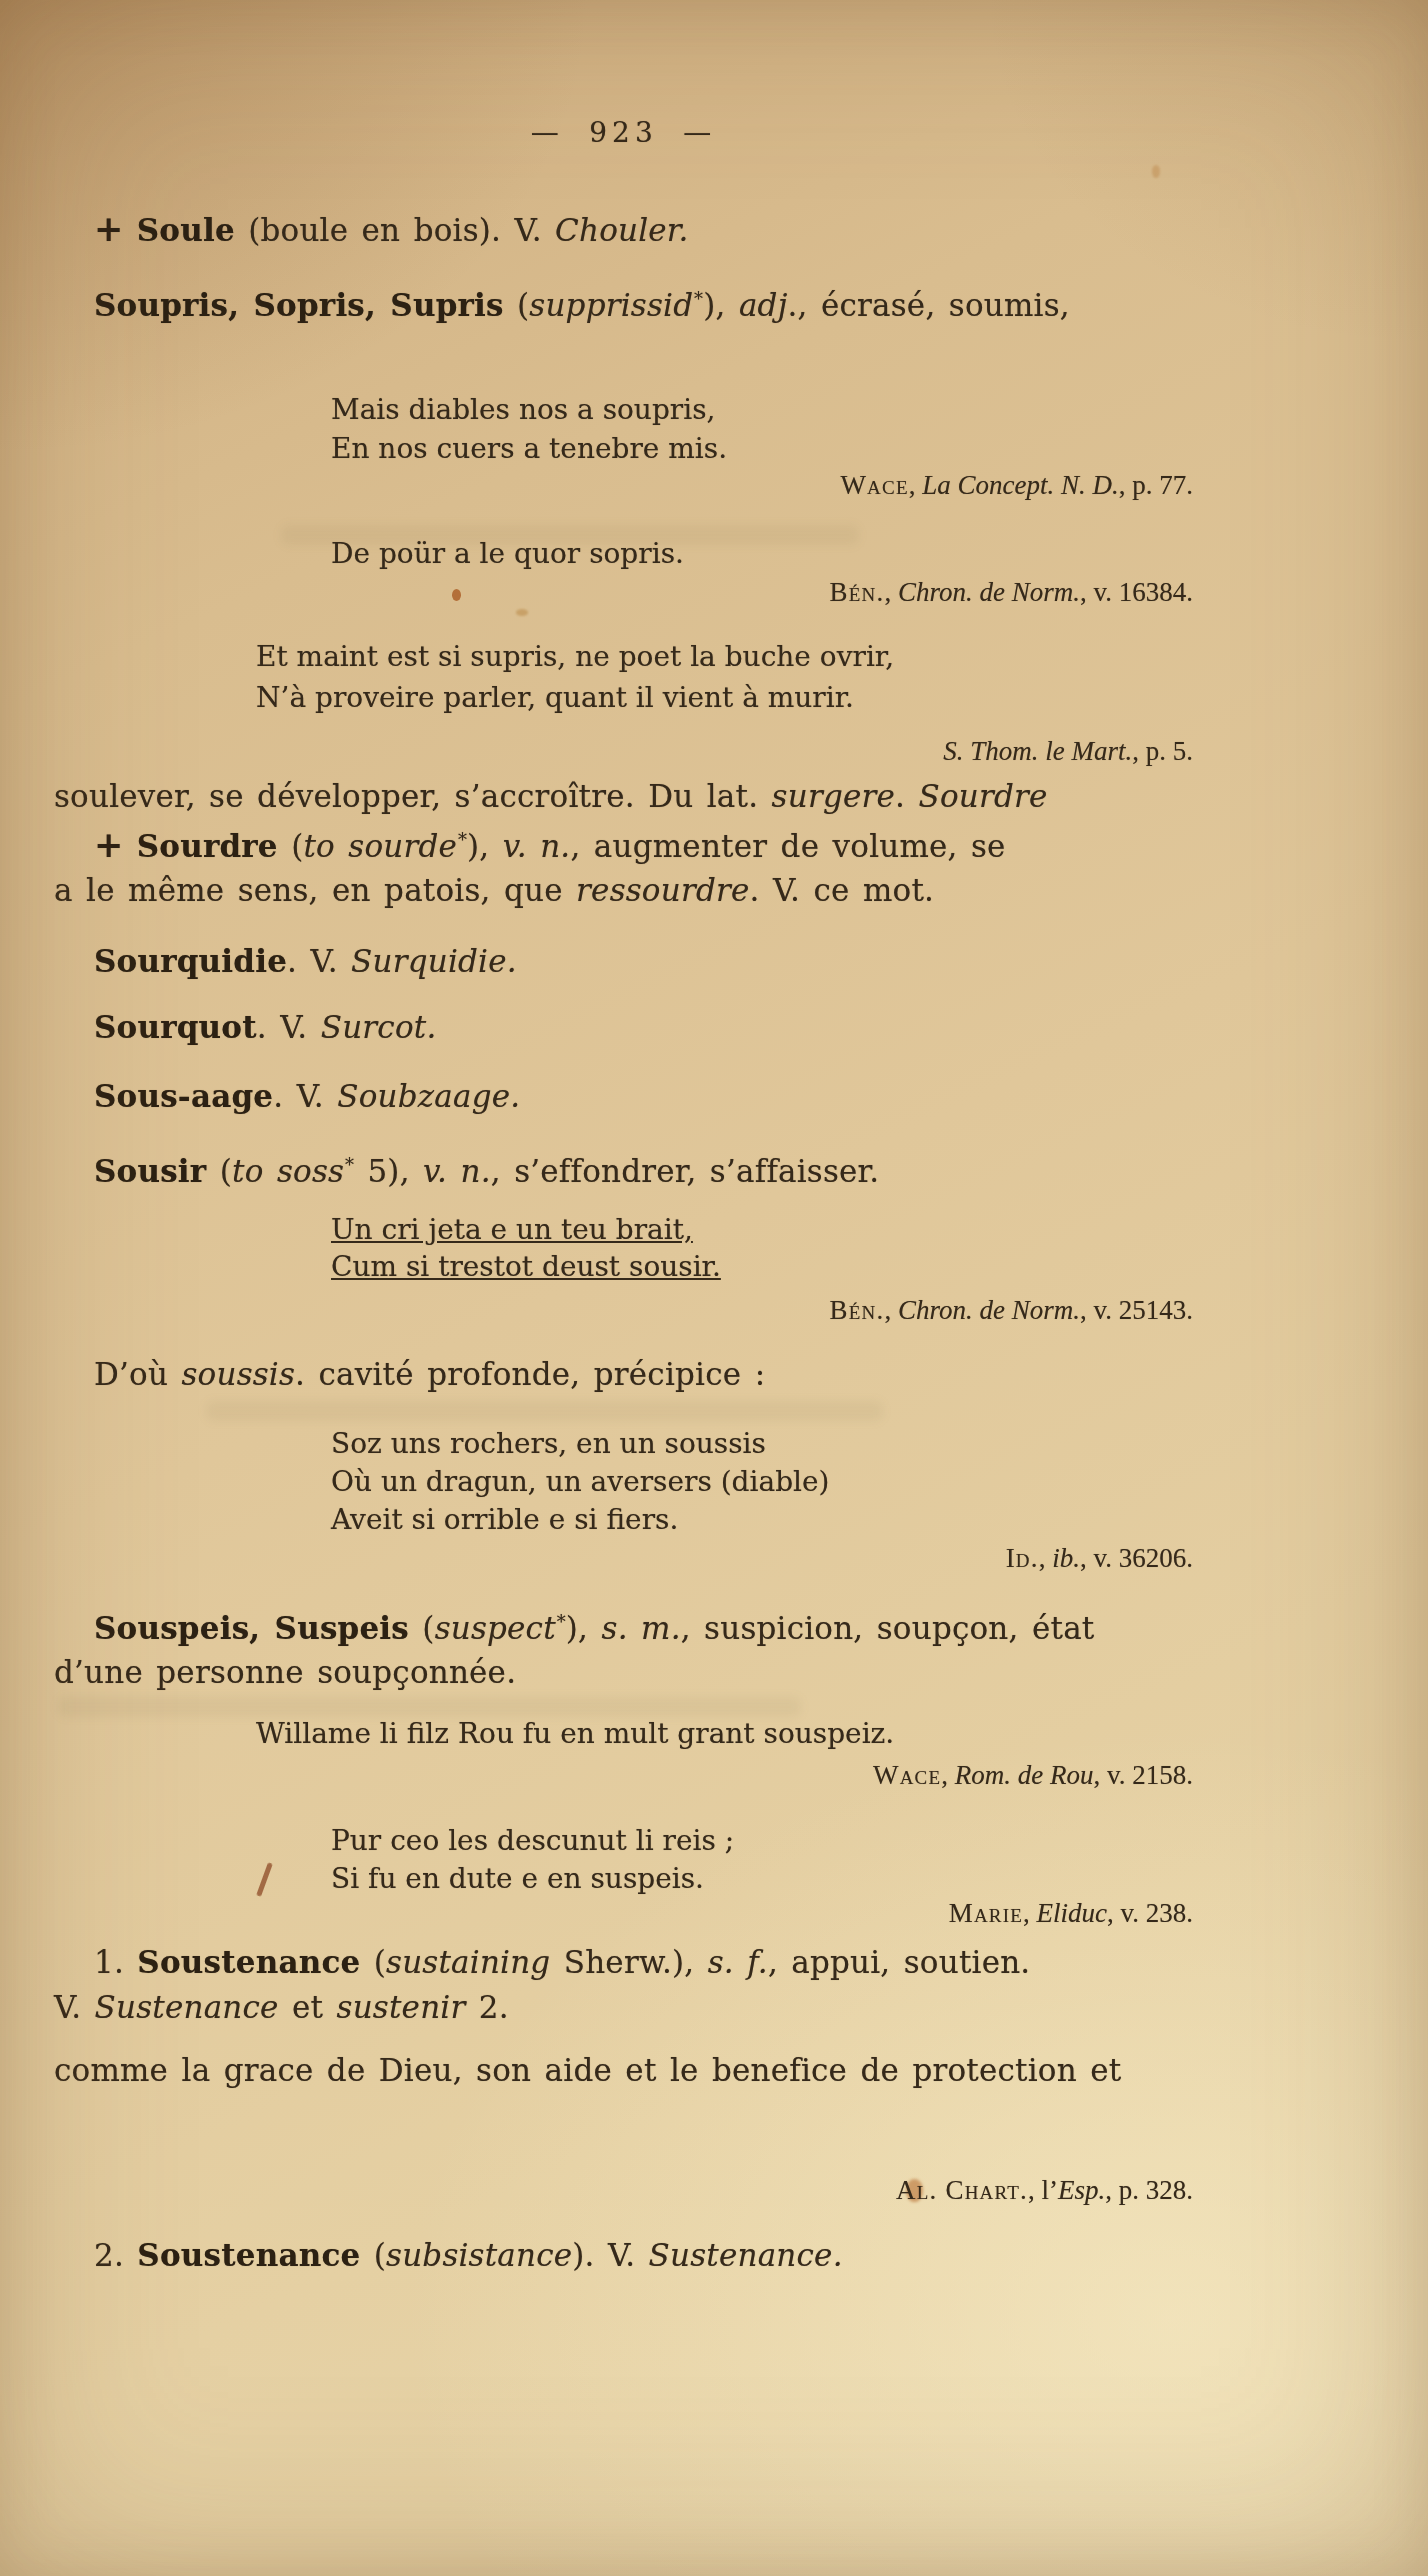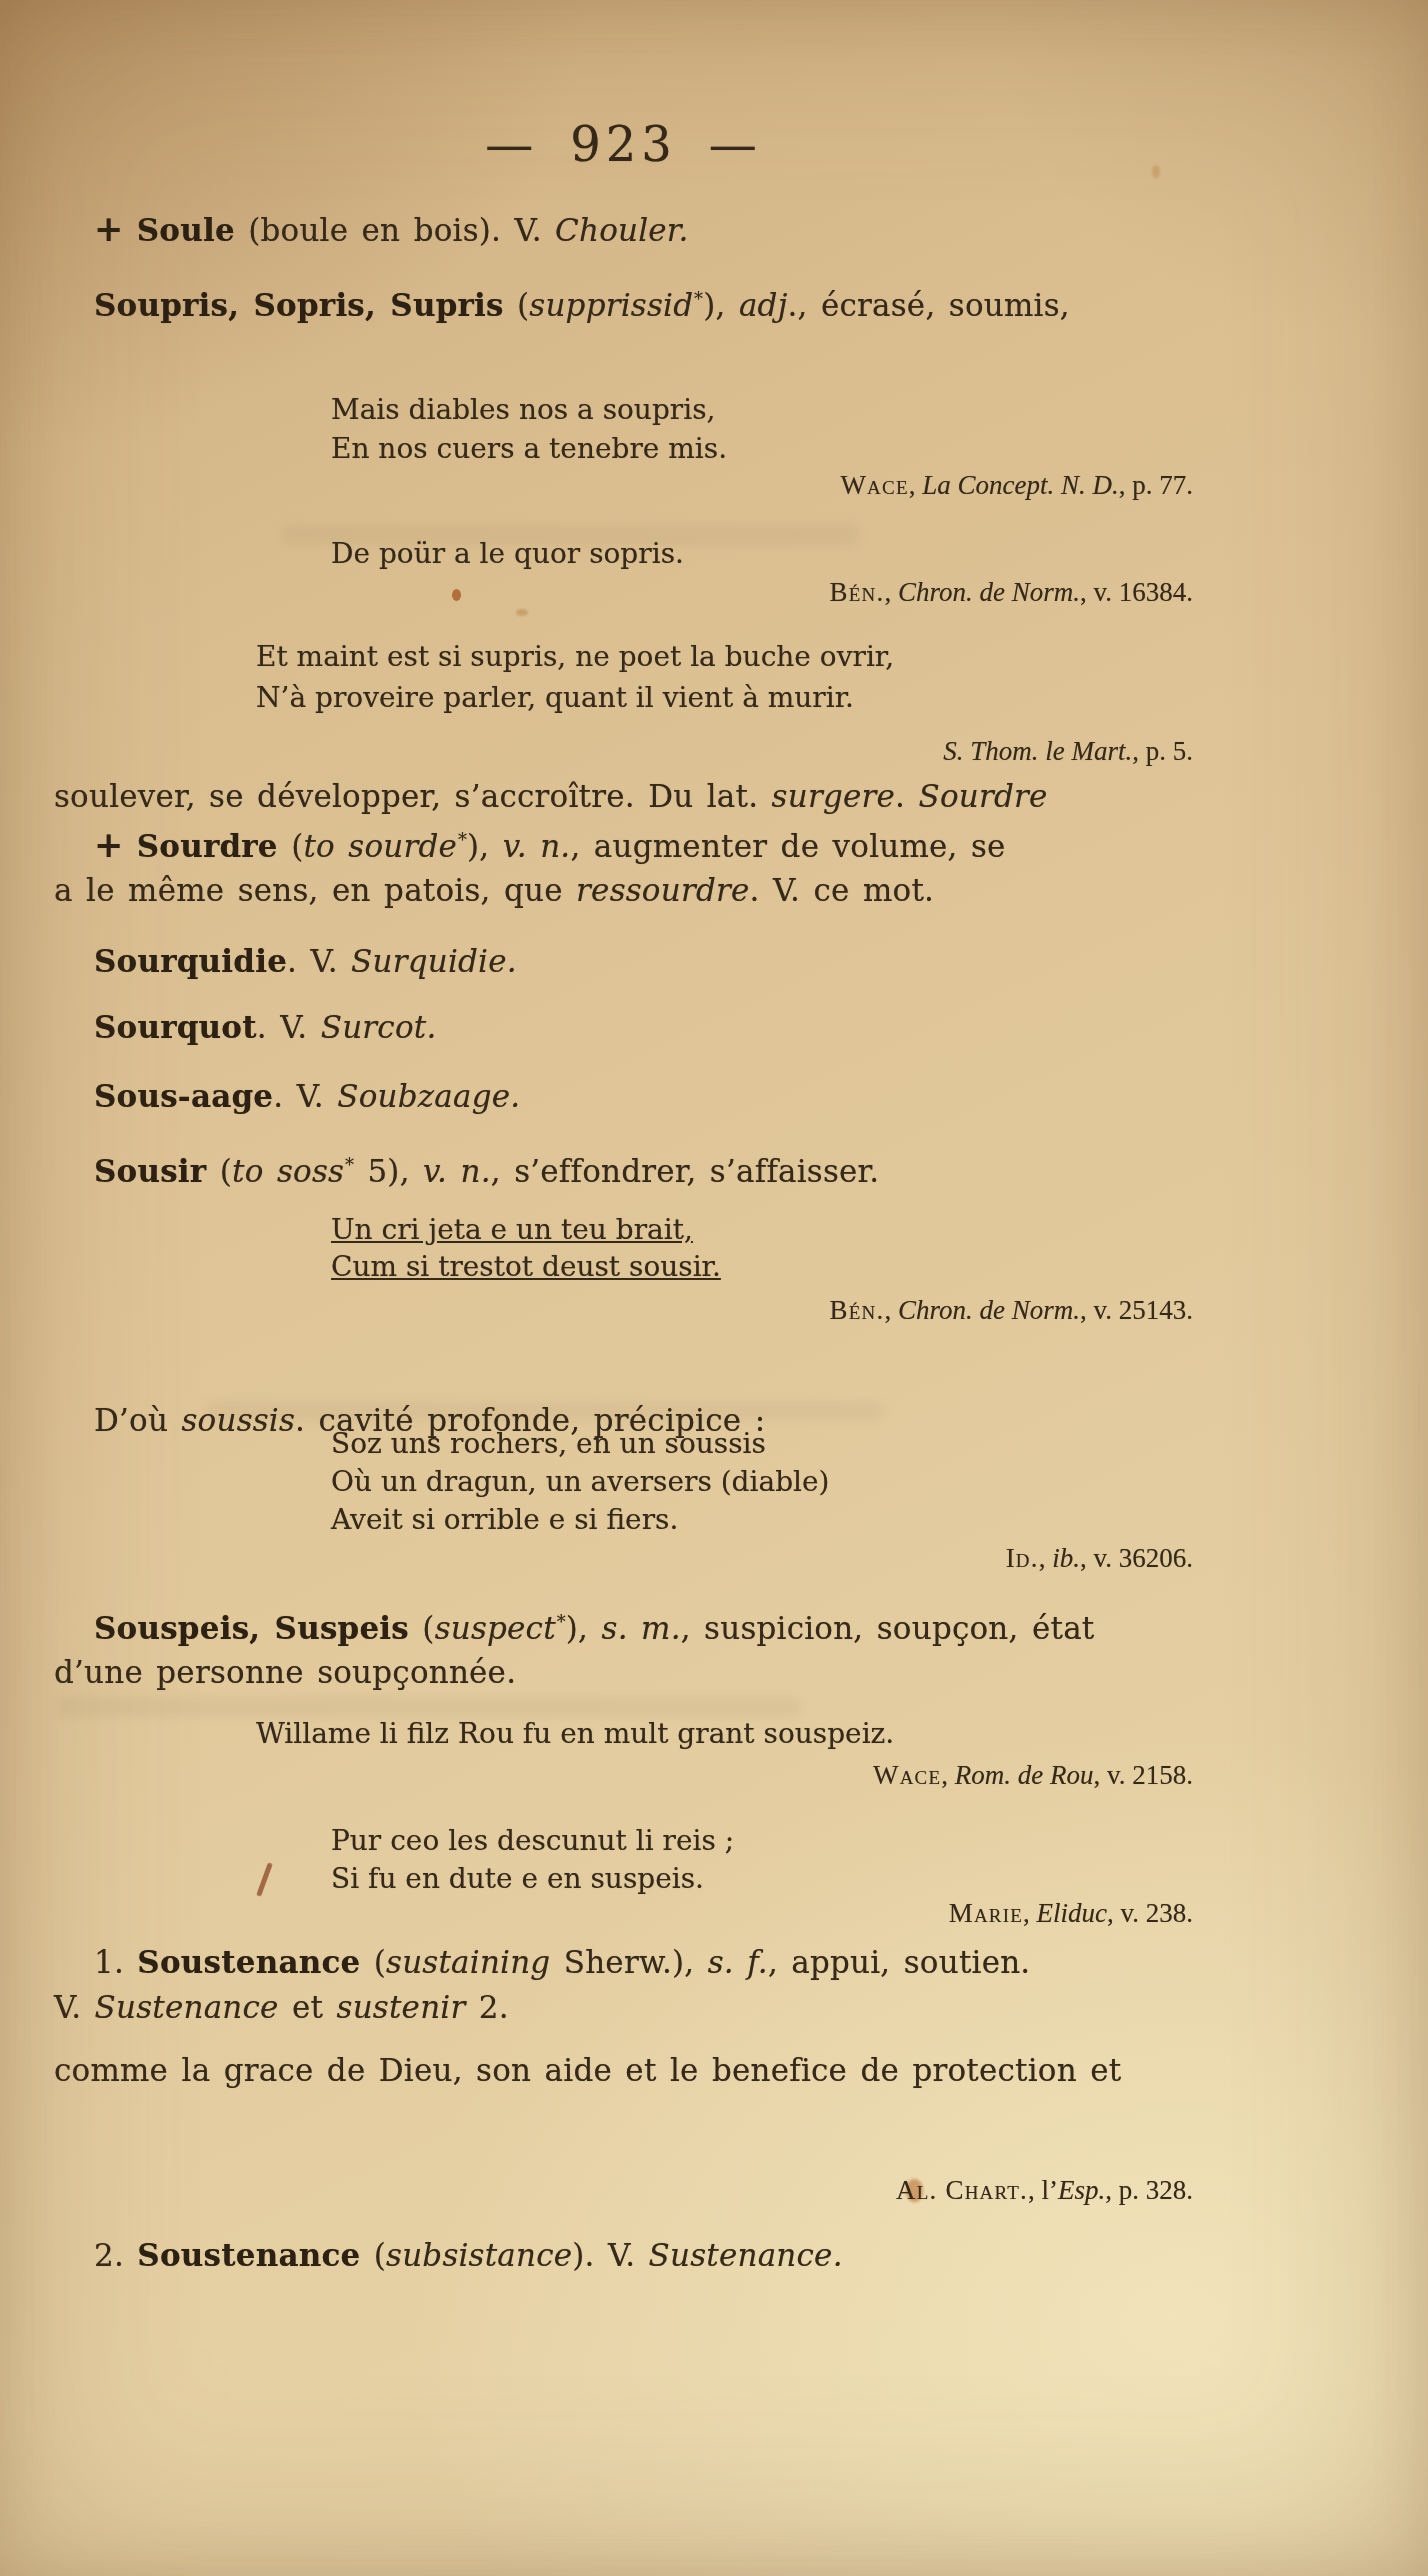--- a/index.html
+++ b/index.html
@@ -27,38 +27,38 @@
   .it{font-style:italic;}
   .sc{font-variant:small-caps;letter-spacing:1.2px;}
   .star{font-size:58%;vertical-align:super;margin-left:0.8px;}
   .plus{font-weight:700;font-size:35px;margin-right:13.2px;color:#2c2113;}
   .verse{font-size:28px;line-height:39px;text-shadow:0 0 0.8px rgba(53,41,26,0.45);width:908px;}
   .vline{display:block;white-space:nowrap;}
   .cite{font-size:27px;line-height:30px;text-align:right;text-shadow:0 0 0.8px rgba(53,41,26,0.4);font-family:Liberation Serif, serif;}
   .cite.wide{padding-right:20.6px;}
   .cite.norm{padding-right:81px;}
 
-  .b-header{top:116px;text-align:center;font-size:48px;letter-spacing:5px;word-spacing:11.6px;
+  .b-header{top:116px;text-align:center;font-size:28px;letter-spacing:5px;word-spacing:11.6px;
     text-shadow:0 0 0.8px rgba(53,41,26,0.5);}
   .b-e1{top:207px;}
   .b-e2{top:277px;}
   .b-v1{top:390px;left:277px;}
   .b-c1{top:470px;}
   .b-v2{top:534px;left:277px;}
   .b-c2{top:577px;}
   .b-v3{top:636px;left:202px;line-height:41px;}
   .b-c3{top:736px;text-align:right;}
   .b-e3{top:774px;}
   .b-e4{top:939px;}
   .b-e5{top:1005px;}
   .b-e6{top:1074px;}
   .b-e7{top:1143px;}
   .b-v4{top:1211px;left:277px;line-height:37px;text-decoration:underline;}
   .b-c4{top:1295px;}
-  .b-p1{top:1352px;margin-top:46px;}
+  .b-p1{top:1352px;}
   .b-v5{top:1425px;left:277px;line-height:38px;}
   .b-c5{top:1543px;}
   .b-e8{top:1600px;}
   .b-v6{top:1714px;left:202px;}
   .b-c6{top:1760px;}
   .b-v7{top:1822px;left:277px;line-height:38px;}
   .b-c7{top:1898px;}
   .b-e9{top:1940px;line-height:45px;}
   .b-p2{top:2051px;line-height:39px;}
   .b-c8{top:2175px;}

